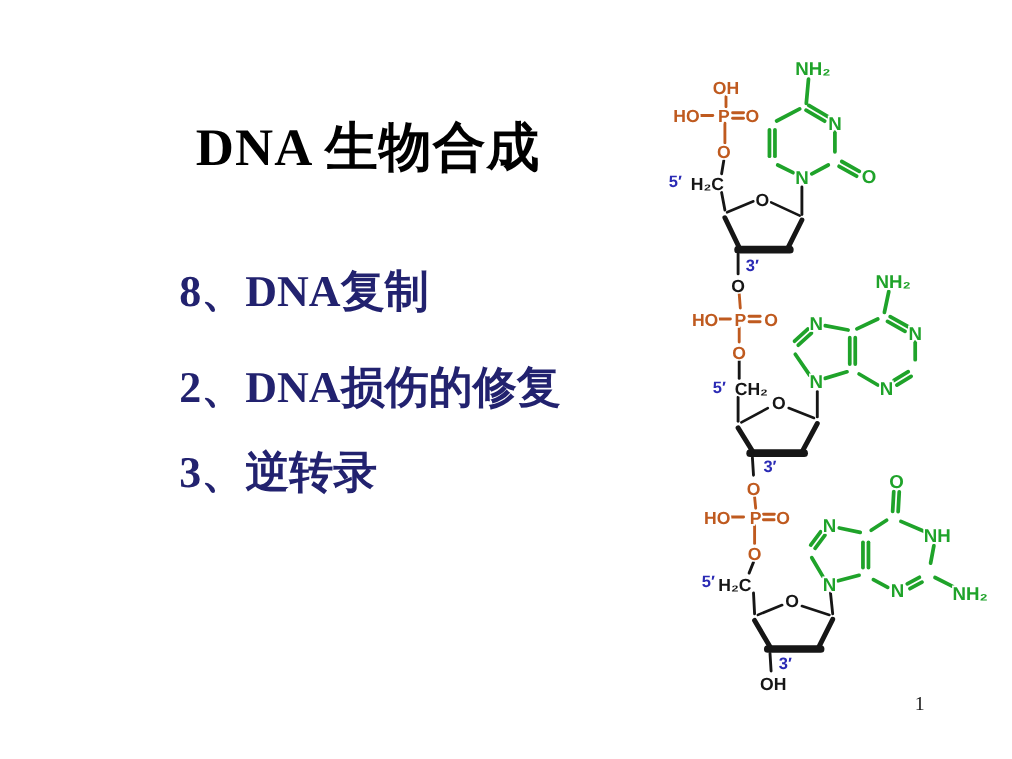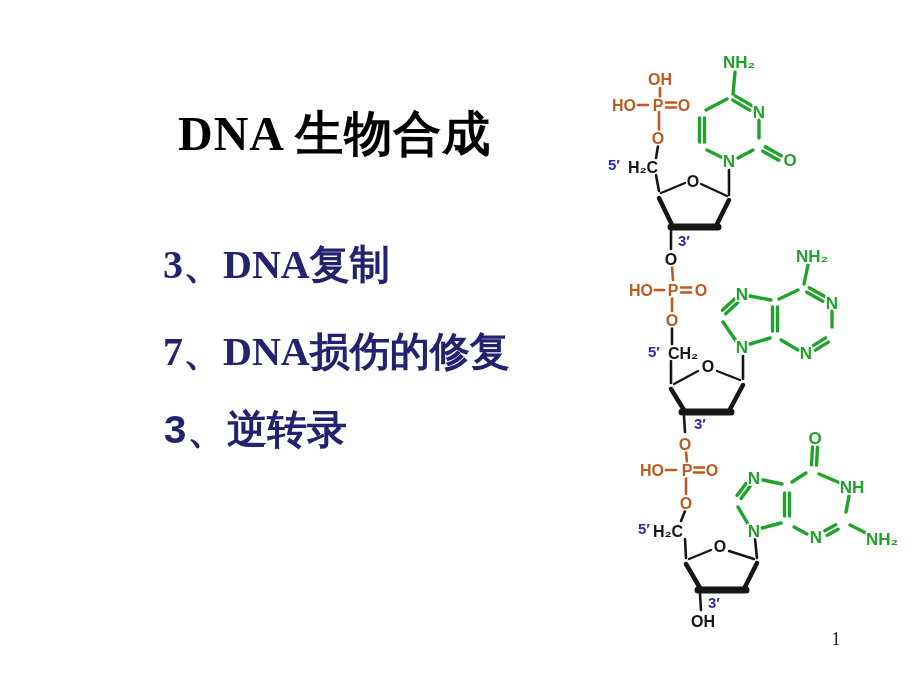--- a/index.html
+++ b/index.html
@@ -11,35 +11,35 @@
   .slide-title{
     position:absolute;left:178px;top:102px;margin:0;
     font-size:48px;font-weight:bold;color:#000000;letter-spacing:1px;white-space:nowrap;
   }
   .list-item{
     position:absolute;left:163px;
     font-size:40px;font-weight:bold;color:#22226F;white-space:nowrap;
   }
   .item-0{top:237px;}
   .item-1{top:324px;}
-  .item-2{top:402px;font-family:Liberation Mono, monospace;}
+  .item-2{top:402px;}
   .mol-svg{position:absolute;left:0;top:0;}
   .page-number{
     position:absolute;left:826px;top:629px;width:20px;text-align:center;
     font-size:18px;color:#1b1b1b;
   }
 </style>
 </head>
 <body>
 
 <div class="slide">
   <h1 class="slide-title">DNA 生物合成</h1>
 
-  <div class="list-item item-0">3、DNA复制</div>
-  <div class="list-item item-1">7、DNA损伤的修复</div>
+  <div class="list-item item-0">8、DNA复制</div>
+  <div class="list-item item-1">2、DNA损伤的修复</div>
   <div class="list-item item-2">3、逆转录</div>
 
   <svg class="mol-svg" id="mol-svg" width="920" height="690" viewBox="0 0 920 690">
       <line x1="660" y1="88" x2="660" y2="97" stroke="#BF5A1F" stroke-width="2.6" stroke-linecap="round"></line>
       <line x1="636" y1="105" x2="648" y2="105" stroke="#BF5A1F" stroke-width="2.6" stroke-linecap="round"></line>
       <line x1="666" y1="107.5" x2="676" y2="107.5" stroke="#BF5A1F" stroke-width="2.6" stroke-linecap="round"></line>
       <line x1="666" y1="102.5" x2="676" y2="102.5" stroke="#BF5A1F" stroke-width="2.6" stroke-linecap="round"></line>
       <line x1="659" y1="112" x2="659" y2="130" stroke="#BF5A1F" stroke-width="2.6" stroke-linecap="round"></line>
       <line x1="658" y1="146" x2="656" y2="158" stroke="#161616" stroke-width="2.6" stroke-linecap="round"></line>
       <line x1="656" y1="175" x2="659" y2="191" stroke="#161616" stroke-width="2.6" stroke-linecap="round"></line>

